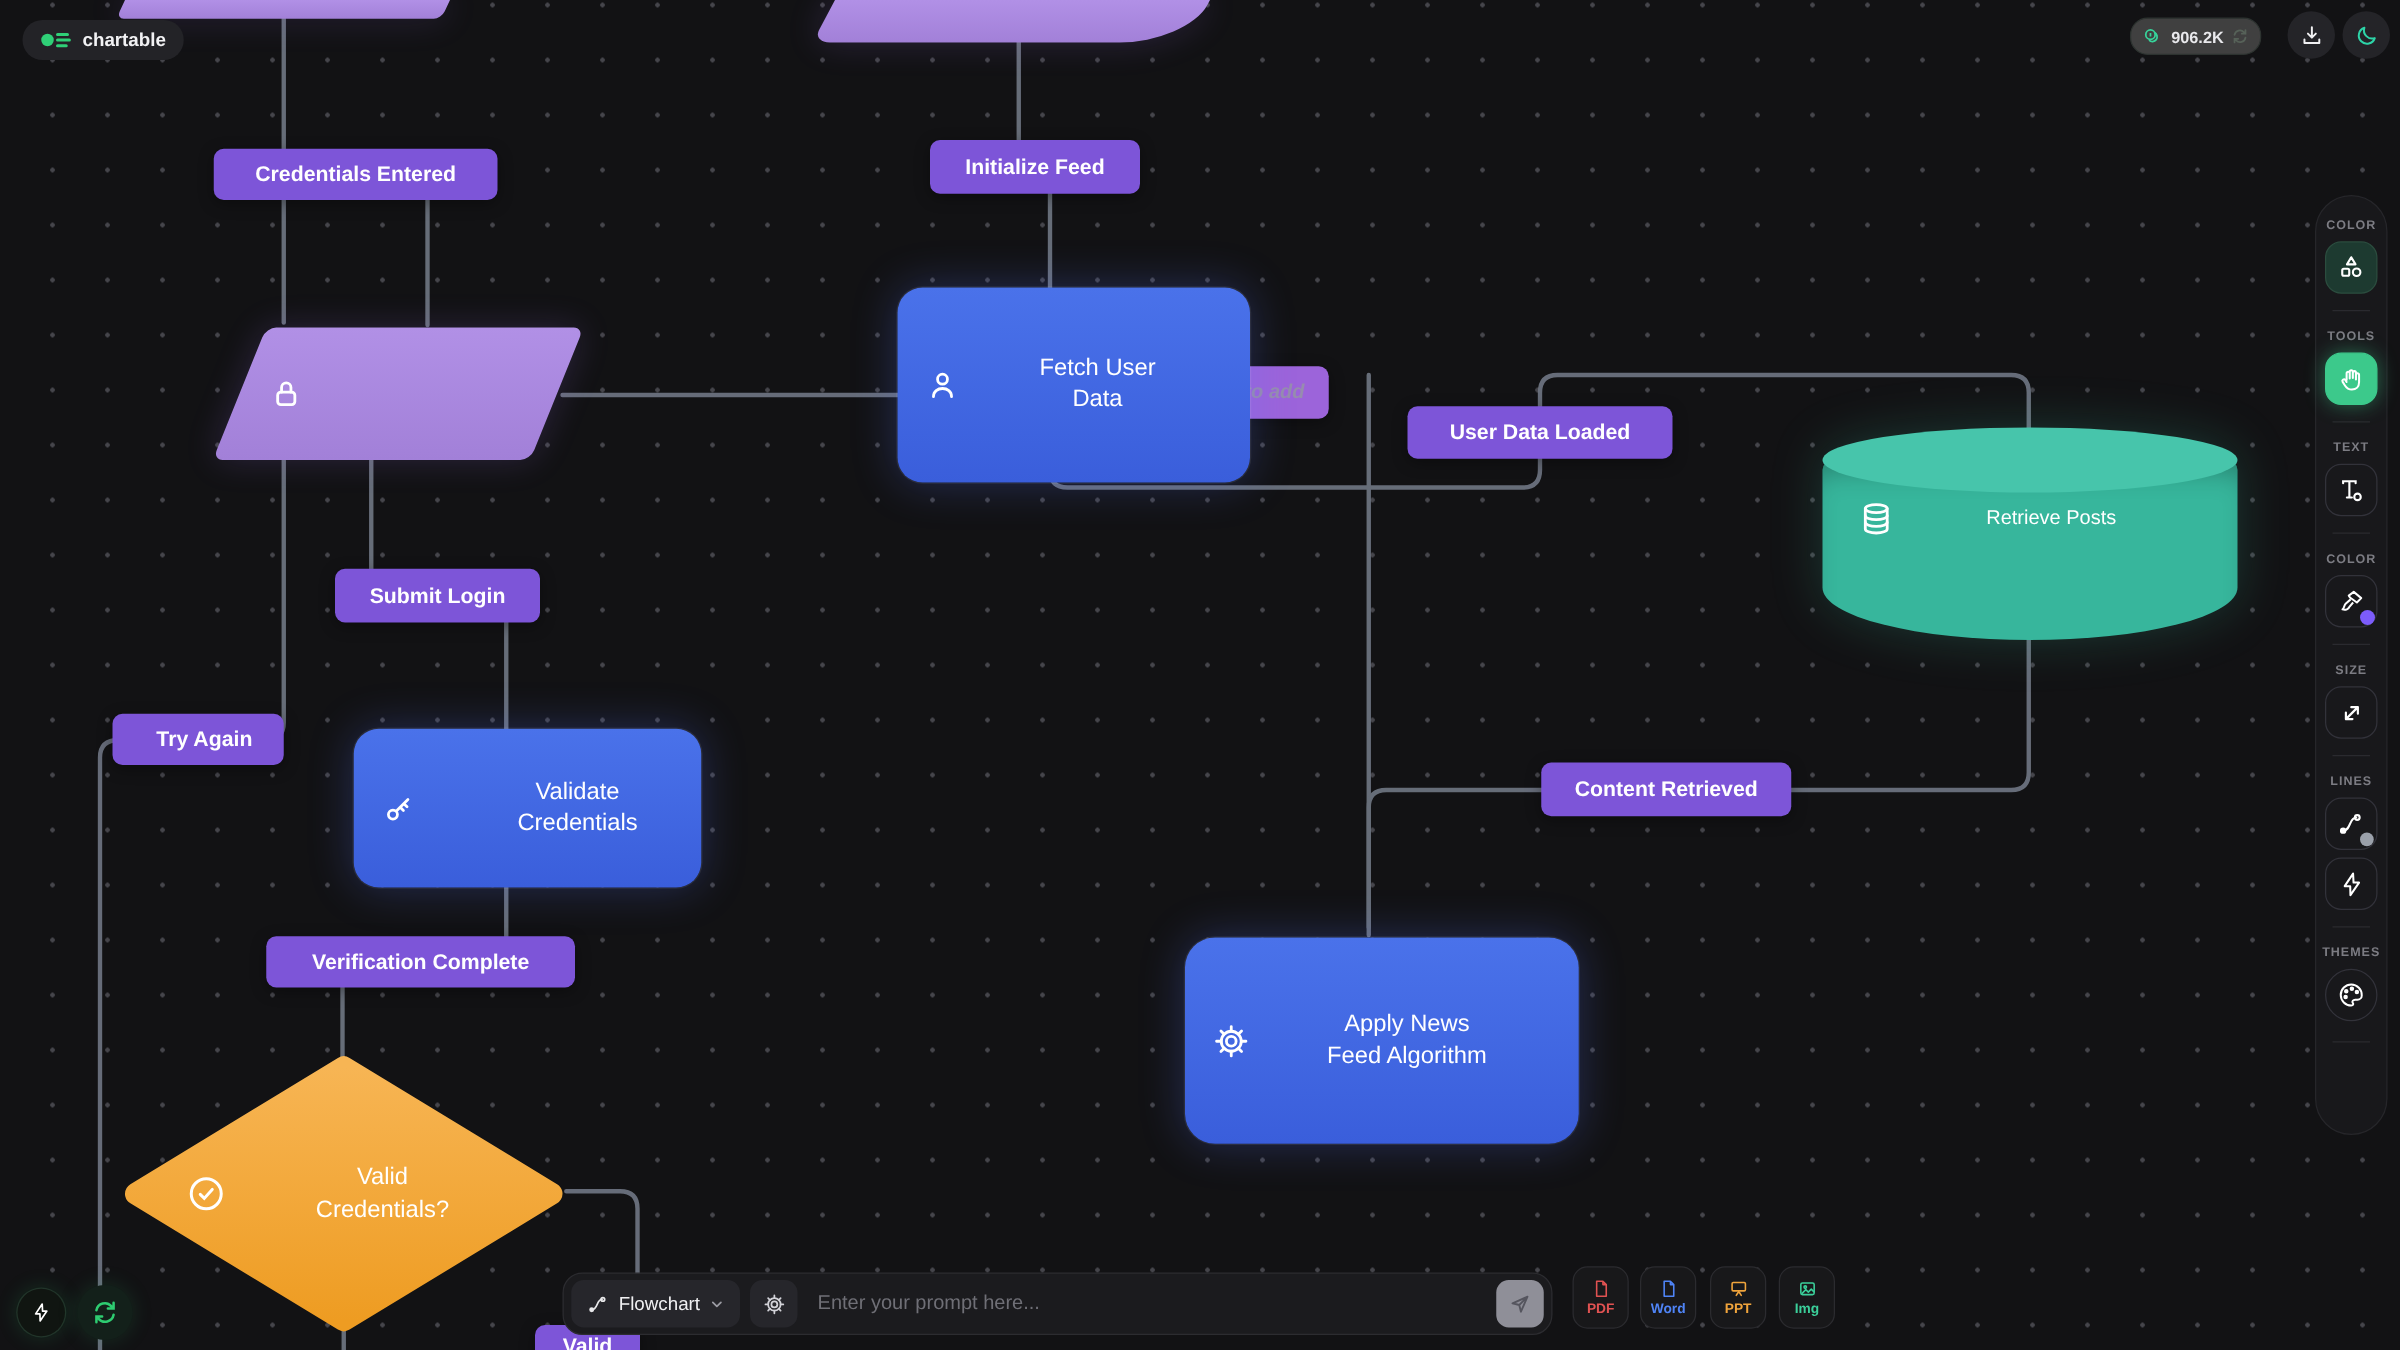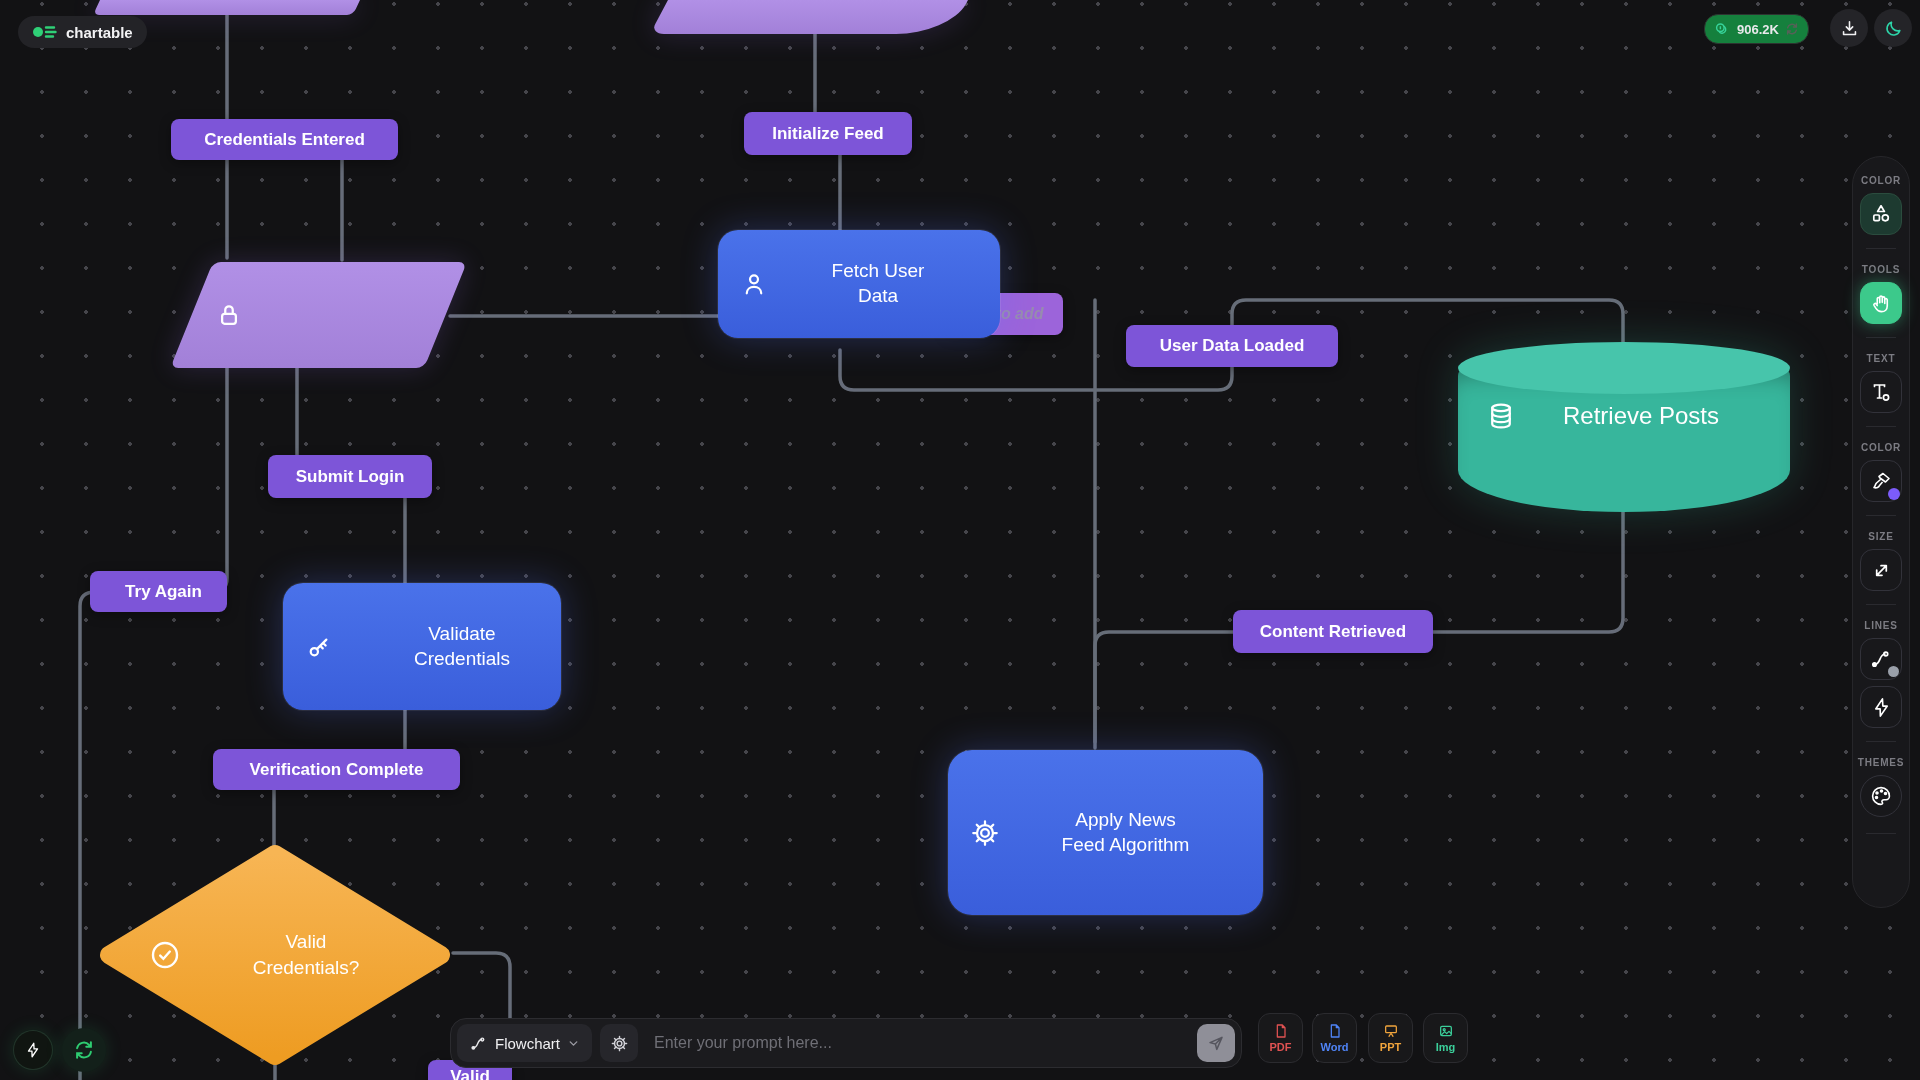--- a/index.html
+++ b/index.html
@@ -40,21 +40,21 @@
   .diamond{position:absolute;z-index:4;}
   .diamond-content{position:absolute;inset:0;color:#fff;}
   .diamond-text{position:absolute;left:90px;right:28px;top:50%;transform:translateY(-50%);
     text-align:center;font-size:19px;line-height:1.35;white-space:pre-line;}
   .diamond-ico{position:absolute;left:52px;top:50%;transform:translateY(-50%);display:flex;}
   
   .logo-pill{position:absolute;left:18px;top:16px;height:32px;z-index:10;display:flex;
     align-items:center;gap:8px;padding:0 14px;background:#232327;border-radius:16px;}
   .logo-text{color:#f2f2f4;font-weight:bold;font-size:15px;}
   .credits-pill{position:absolute;left:1704px;top:14px;height:28px;z-index:10;display:flex;
-    align-items:center;gap:6px;padding:0 9px;background:#15803d;border:1px solid #2d3330;
+    align-items:center;gap:6px;padding:0 9px;background:#404040;border:1px solid #2d3330;
     border-radius:14px;justify-content:flex-end;}
   .credits-text{color:#e9e9ec;font-weight:bold;font-size:13px;}
   .round-btn{position:absolute;z-index:10;width:38px;height:38px;border-radius:50%;
     background:#242428;display:flex;align-items:center;justify-content:center;}
   
   .sidepanel{position:absolute;left:1852px;top:156px;width:58px;height:752px;z-index:9;
     background:#18181b;border:1px solid #26262a;border-radius:30px;
     display:flex;flex-direction:column;align-items:center;padding-top:12px;box-sizing:border-box;}
   .side-label{color:#7c7c83;font-size:10px;font-weight:bold;letter-spacing:.8px;margin:6px 0 7px;}
   .side-btn{width:42px;height:42px;border-radius:13px;border:1px solid #32323a;background:transparent;
@@ -142,21 +142,21 @@
 <div class="edge-label" style="left:1233px;top:610px;width:200px;height:43px;">
     <span>Content Retrieved</span>
   </div>
 <div class="edge-label" style="left:213px;top:749px;width:247px;height:41px;">
     <span>Verification Complete</span>
   </div>
 <div class="edge-label" style="left:428px;top:1060px;width:84px;height:34px;z-index:5;">
     <span>Valid</span>
   </div>
 
-<div class="flow-node" style="left:718px;top:230px;width:244px;height:108px;">
+<div class="flow-node" style="left:718px;top:230px;width:244px;height:156px;">
   <span class="node-icon">
     <svg width="28" height="28" viewBox="0 0 24 24" stroke="#fff" stroke-width="1.9" fill="none" stroke-linecap="round">
       <circle cx="12" cy="8" r="3.4"></circle>
         <path d="M5.8 20 c0-3.6 2.9-5.6 6.2-5.6 s6.2 2 6.2 5.6"></path>
     </svg>
   </span>
   <span class="node-text">Fetch User
 Data</span>
 </div>
 
@@ -187,21 +187,21 @@
   <div class="cyl-body"></div>
   <div class="cyl-top"></div>
   <div class="cyl-content">
     <span class="node-icon">
       <svg width="30" height="30" viewBox="0 0 24 24" stroke="#fff" stroke-width="1.8" fill="none" stroke-linecap="round">
         <ellipse cx="12" cy="5.5" rx="7" ry="2.6"></ellipse>
         <path d="M5 5.5 V18.5 c0 1.45 3.1 2.6 7 2.6 s7-1.15 7-2.6 V5.5"></path>
         <path d="M5 10 c0 1.45 3.1 2.6 7 2.6 s7-1.15 7-2.6 M5 14.3 c0 1.45 3.1 2.6 7 2.6 s7-1.15 7-2.6"></path>
       </svg>
     </span>
-    <span class="node-text" style="font-size:24px;">Retrieve Posts</span>
+    <span class="node-text" style="font-size:16px;">Retrieve Posts</span>
   </div>
 </div>
 
 <div class="diamond" style="left:97px;top:842px;width:356px;height:226px;">
   <svg width="356" height="226" viewBox="0 0 356 226">
     <defs>
       <linearGradient id="orangeGrad" x1="0" y1="0" x2="0" y2="1">
         <stop offset="0" stop-color="#f7b554"></stop>
           <stop offset="1" stop-color="#ee9c22"></stop>
       </linearGradient>

